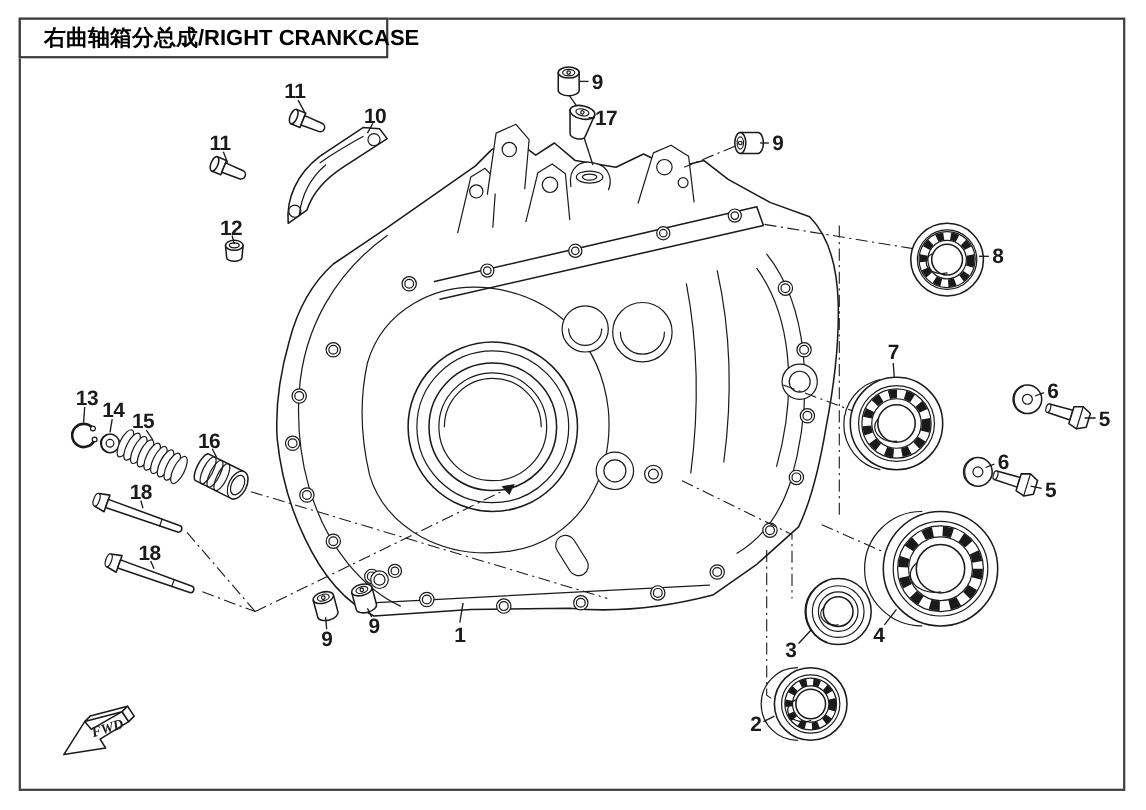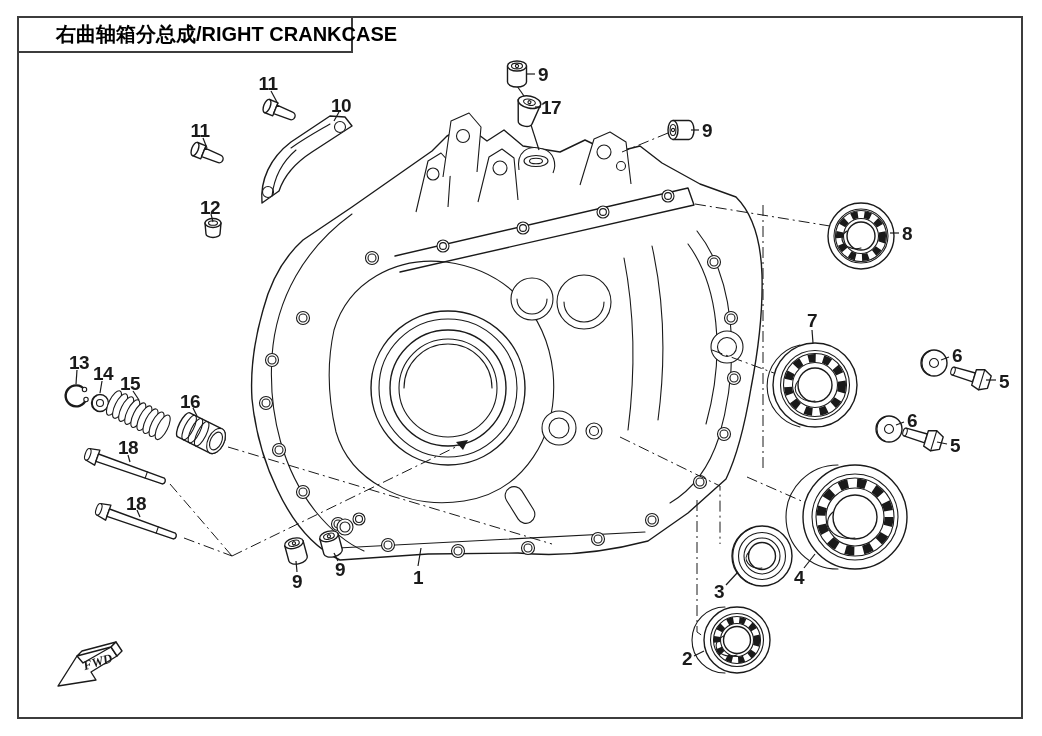--- a/index.html
+++ b/index.html
@@ -9,21 +9,21 @@
     background:var(--bg); overflow:hidden;
     font-family:"Liberation Sans", sans-serif;
   }
   .frame {
     position:absolute; left:17px; top:16px; width:1006px; height:703px;
     border:2px solid var(--frame); box-sizing:border-box; background:transparent;
   }
   .title-box {
     position:absolute; left:17px; top:16px; width:336px; height:37px;
     border:2px solid var(--frame); box-sizing:border-box; background:#fff;
-    display:flex; align-items:center; padding-left:37px; z-index:3;
+    display:flex; align-items:center; padding-left:21px; z-index:3;
   }
   .title-box span {
     font-size:20px; font-weight:bold; color:#000; letter-spacing:0px;
     font-family:"Liberation Sans", sans-serif; white-space:nowrap;
   }
   svg.diagram { position:absolute; left:0; top:0; z-index:2; }
   svg .ln  { fill:none; stroke:var(--ink); stroke-width:1.4; stroke-linejoin:round; stroke-linecap:round; }
   svg .ln2 { fill:none; stroke:var(--ink); stroke-width:1.1; stroke-linejoin:round; stroke-linecap:round; }
   svg .fw  { fill:#fff; stroke:var(--ink); stroke-width:1.4; stroke-linejoin:round; }
   svg .fw2 { fill:#fff; stroke:var(--ink); stroke-width:1.1; stroke-linejoin:round; }

